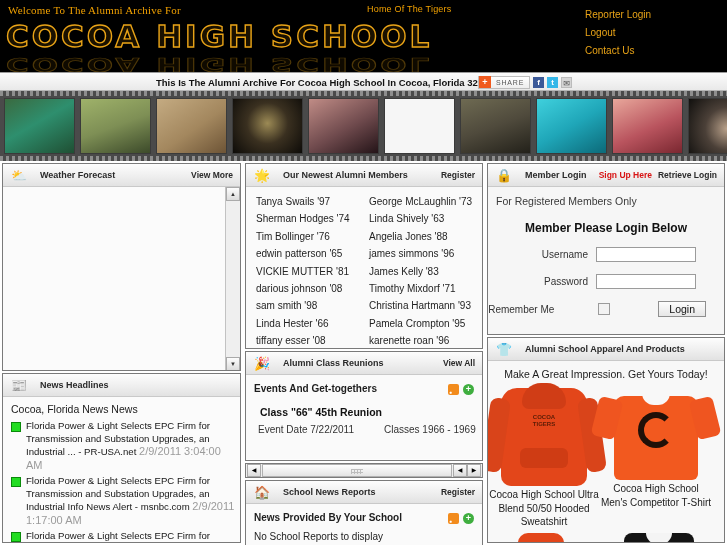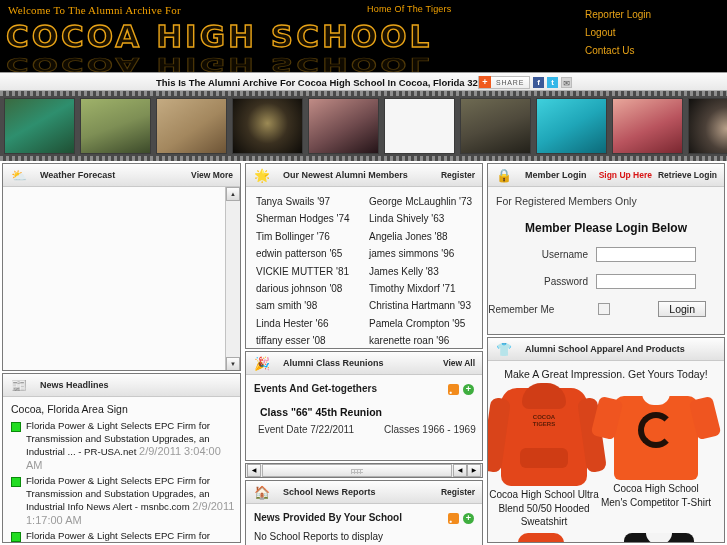--- a/index.html
+++ b/index.html
@@ -448,21 +448,21 @@
       </div>
 
     </div>
 
     <div class="panel" id="news-panel">
       <div class="panel-head">
         <span class="panel-ico">📰</span>
         <span class="panel-title">News Headlines</span>
       </div>
       <div class="panel-body" id="news-body">
-        <div class="news-region">Cocoa, Florida Area Sign</div>
+        <div class="news-region">Cocoa, Florida News News</div>
 
         <div class="news-item">
           <span class="news-bullet"></span>
           <span class="news-text"><span>Florida Power &amp; Light Selects EPC Firm for Transmission and Substation Upgrades, an Industrial ... - PR-USA.net</span> <span class="news-date">2/9/2011 3:04:00 AM</span></span>
         </div>
 
         <div class="news-item">
           <span class="news-bullet"></span>
           <span class="news-text"><span>Florida Power &amp; Light Selects EPC Firm for Transmission and Substation Upgrades, an Industrial Info News Alert - msnbc.com</span> <span class="news-date">2/9/2011 1:17:00 AM</span></span>
         </div>

